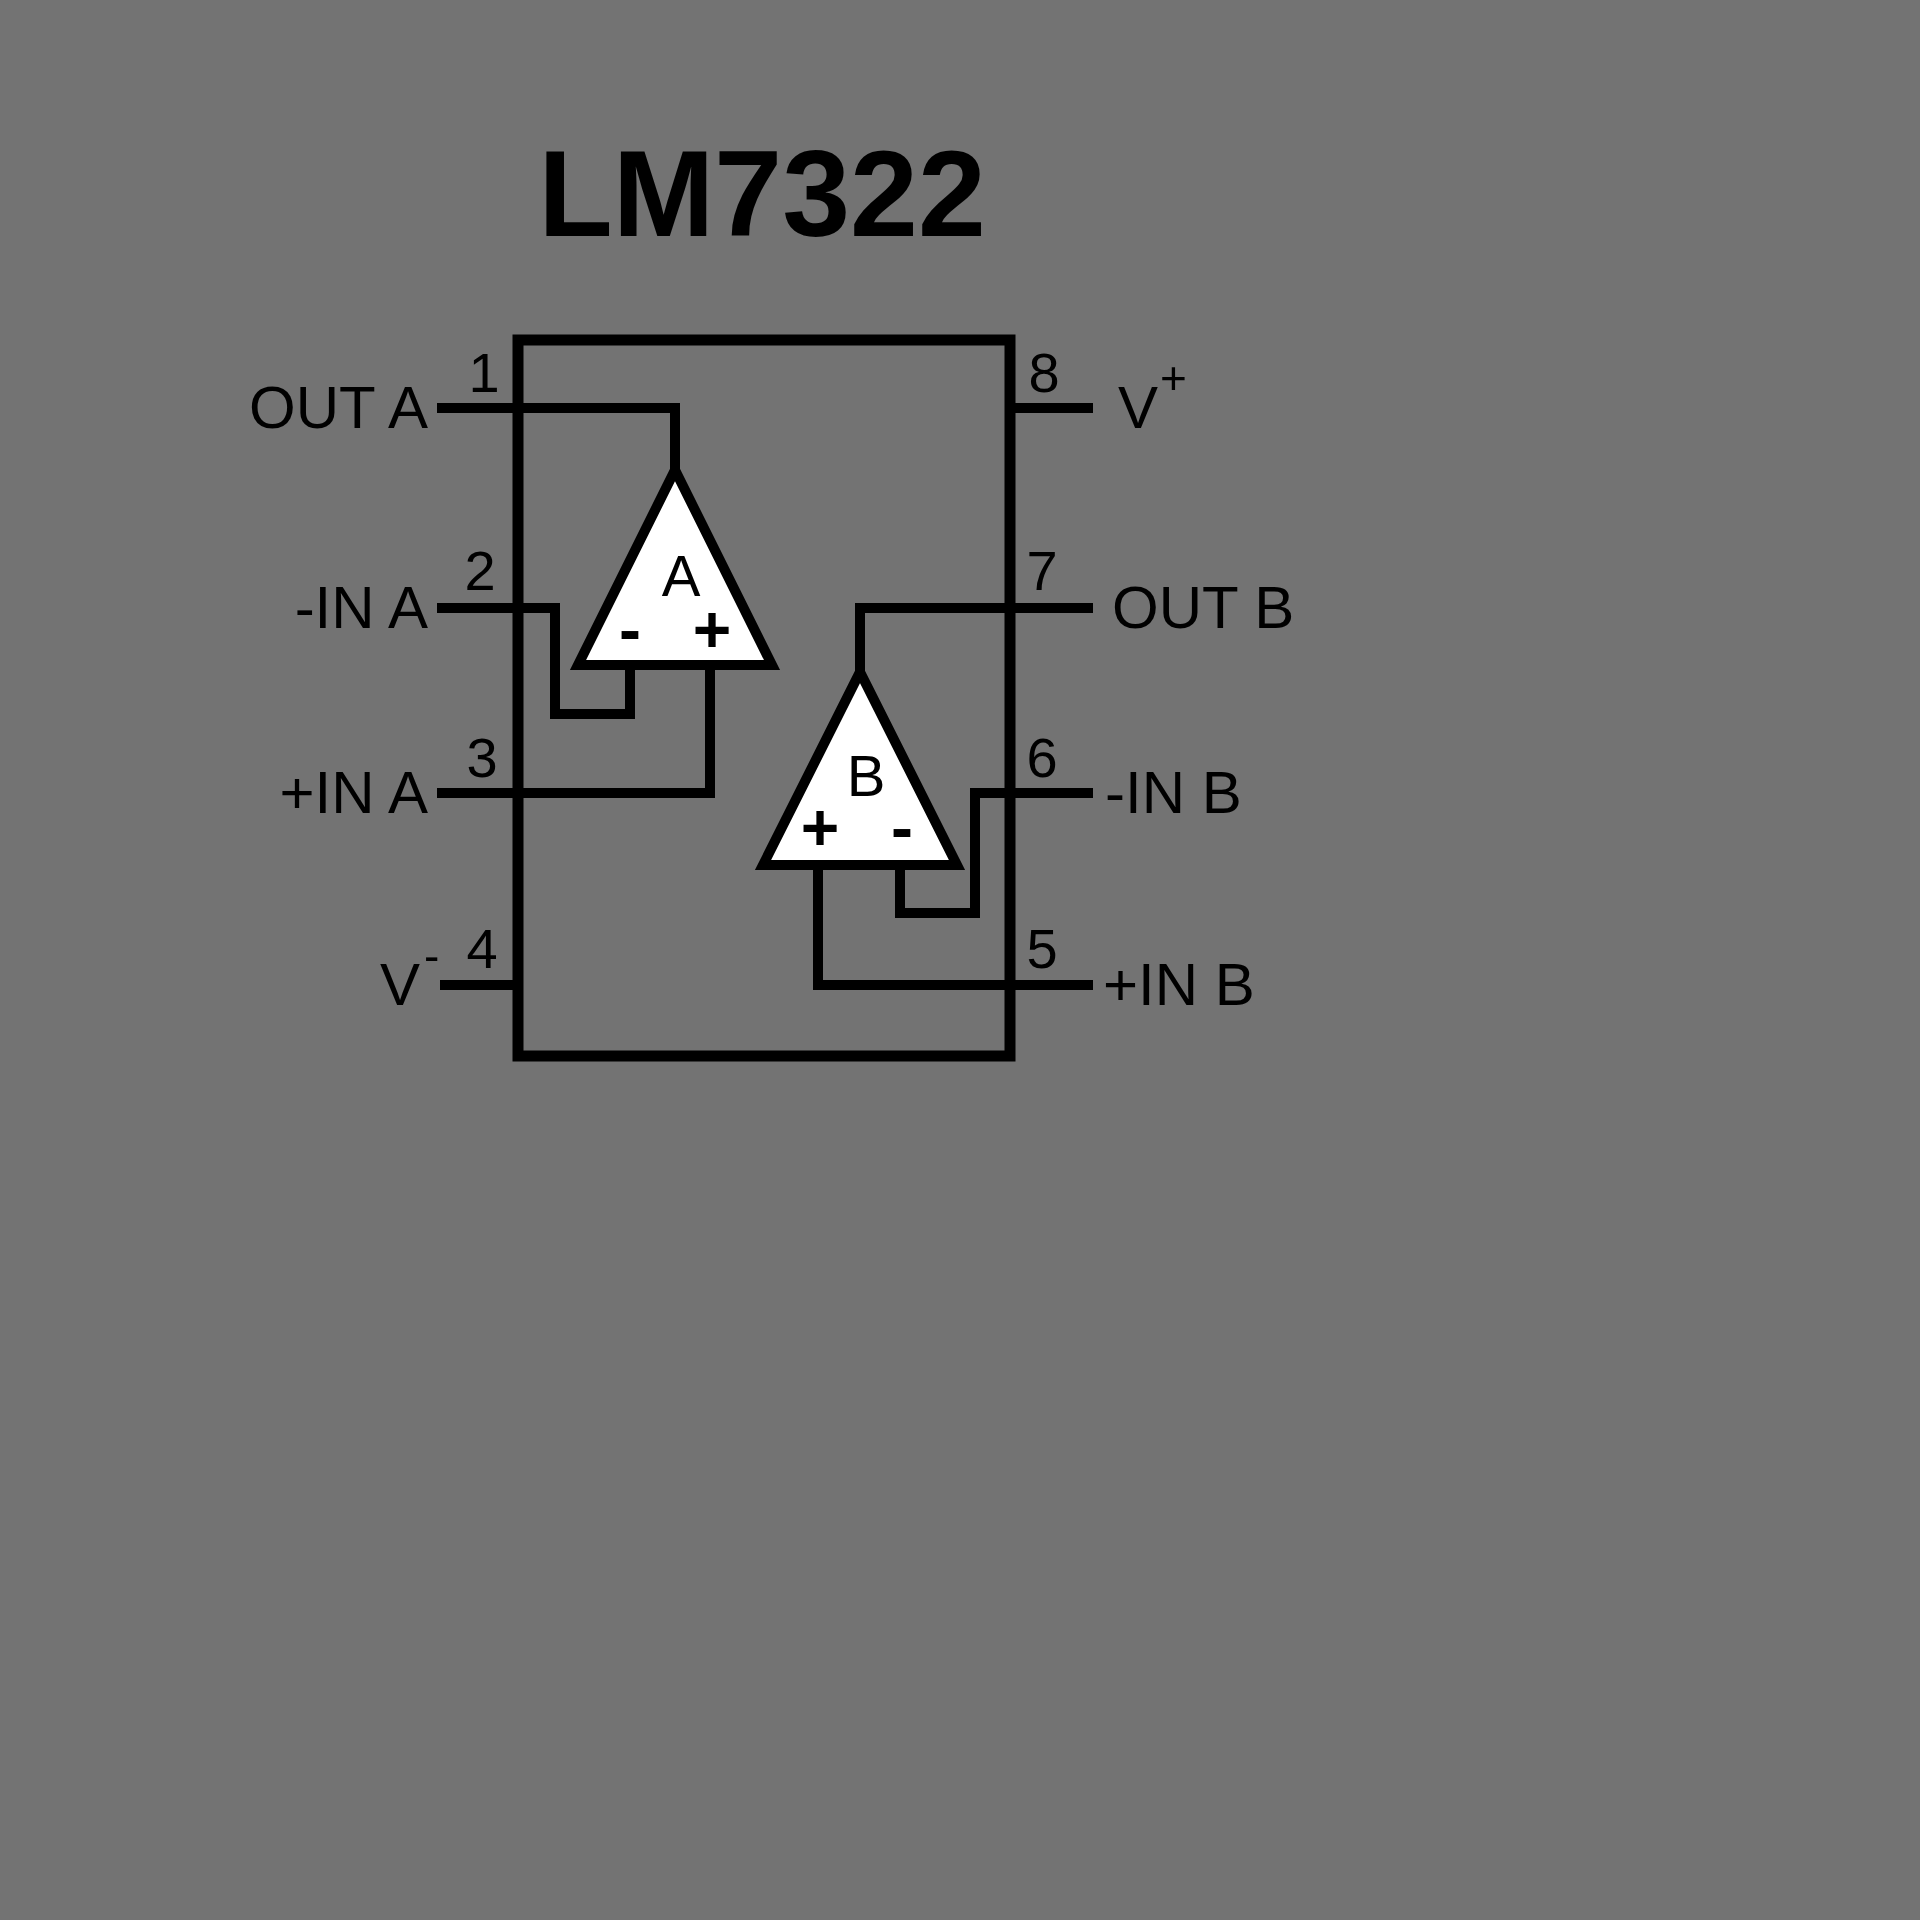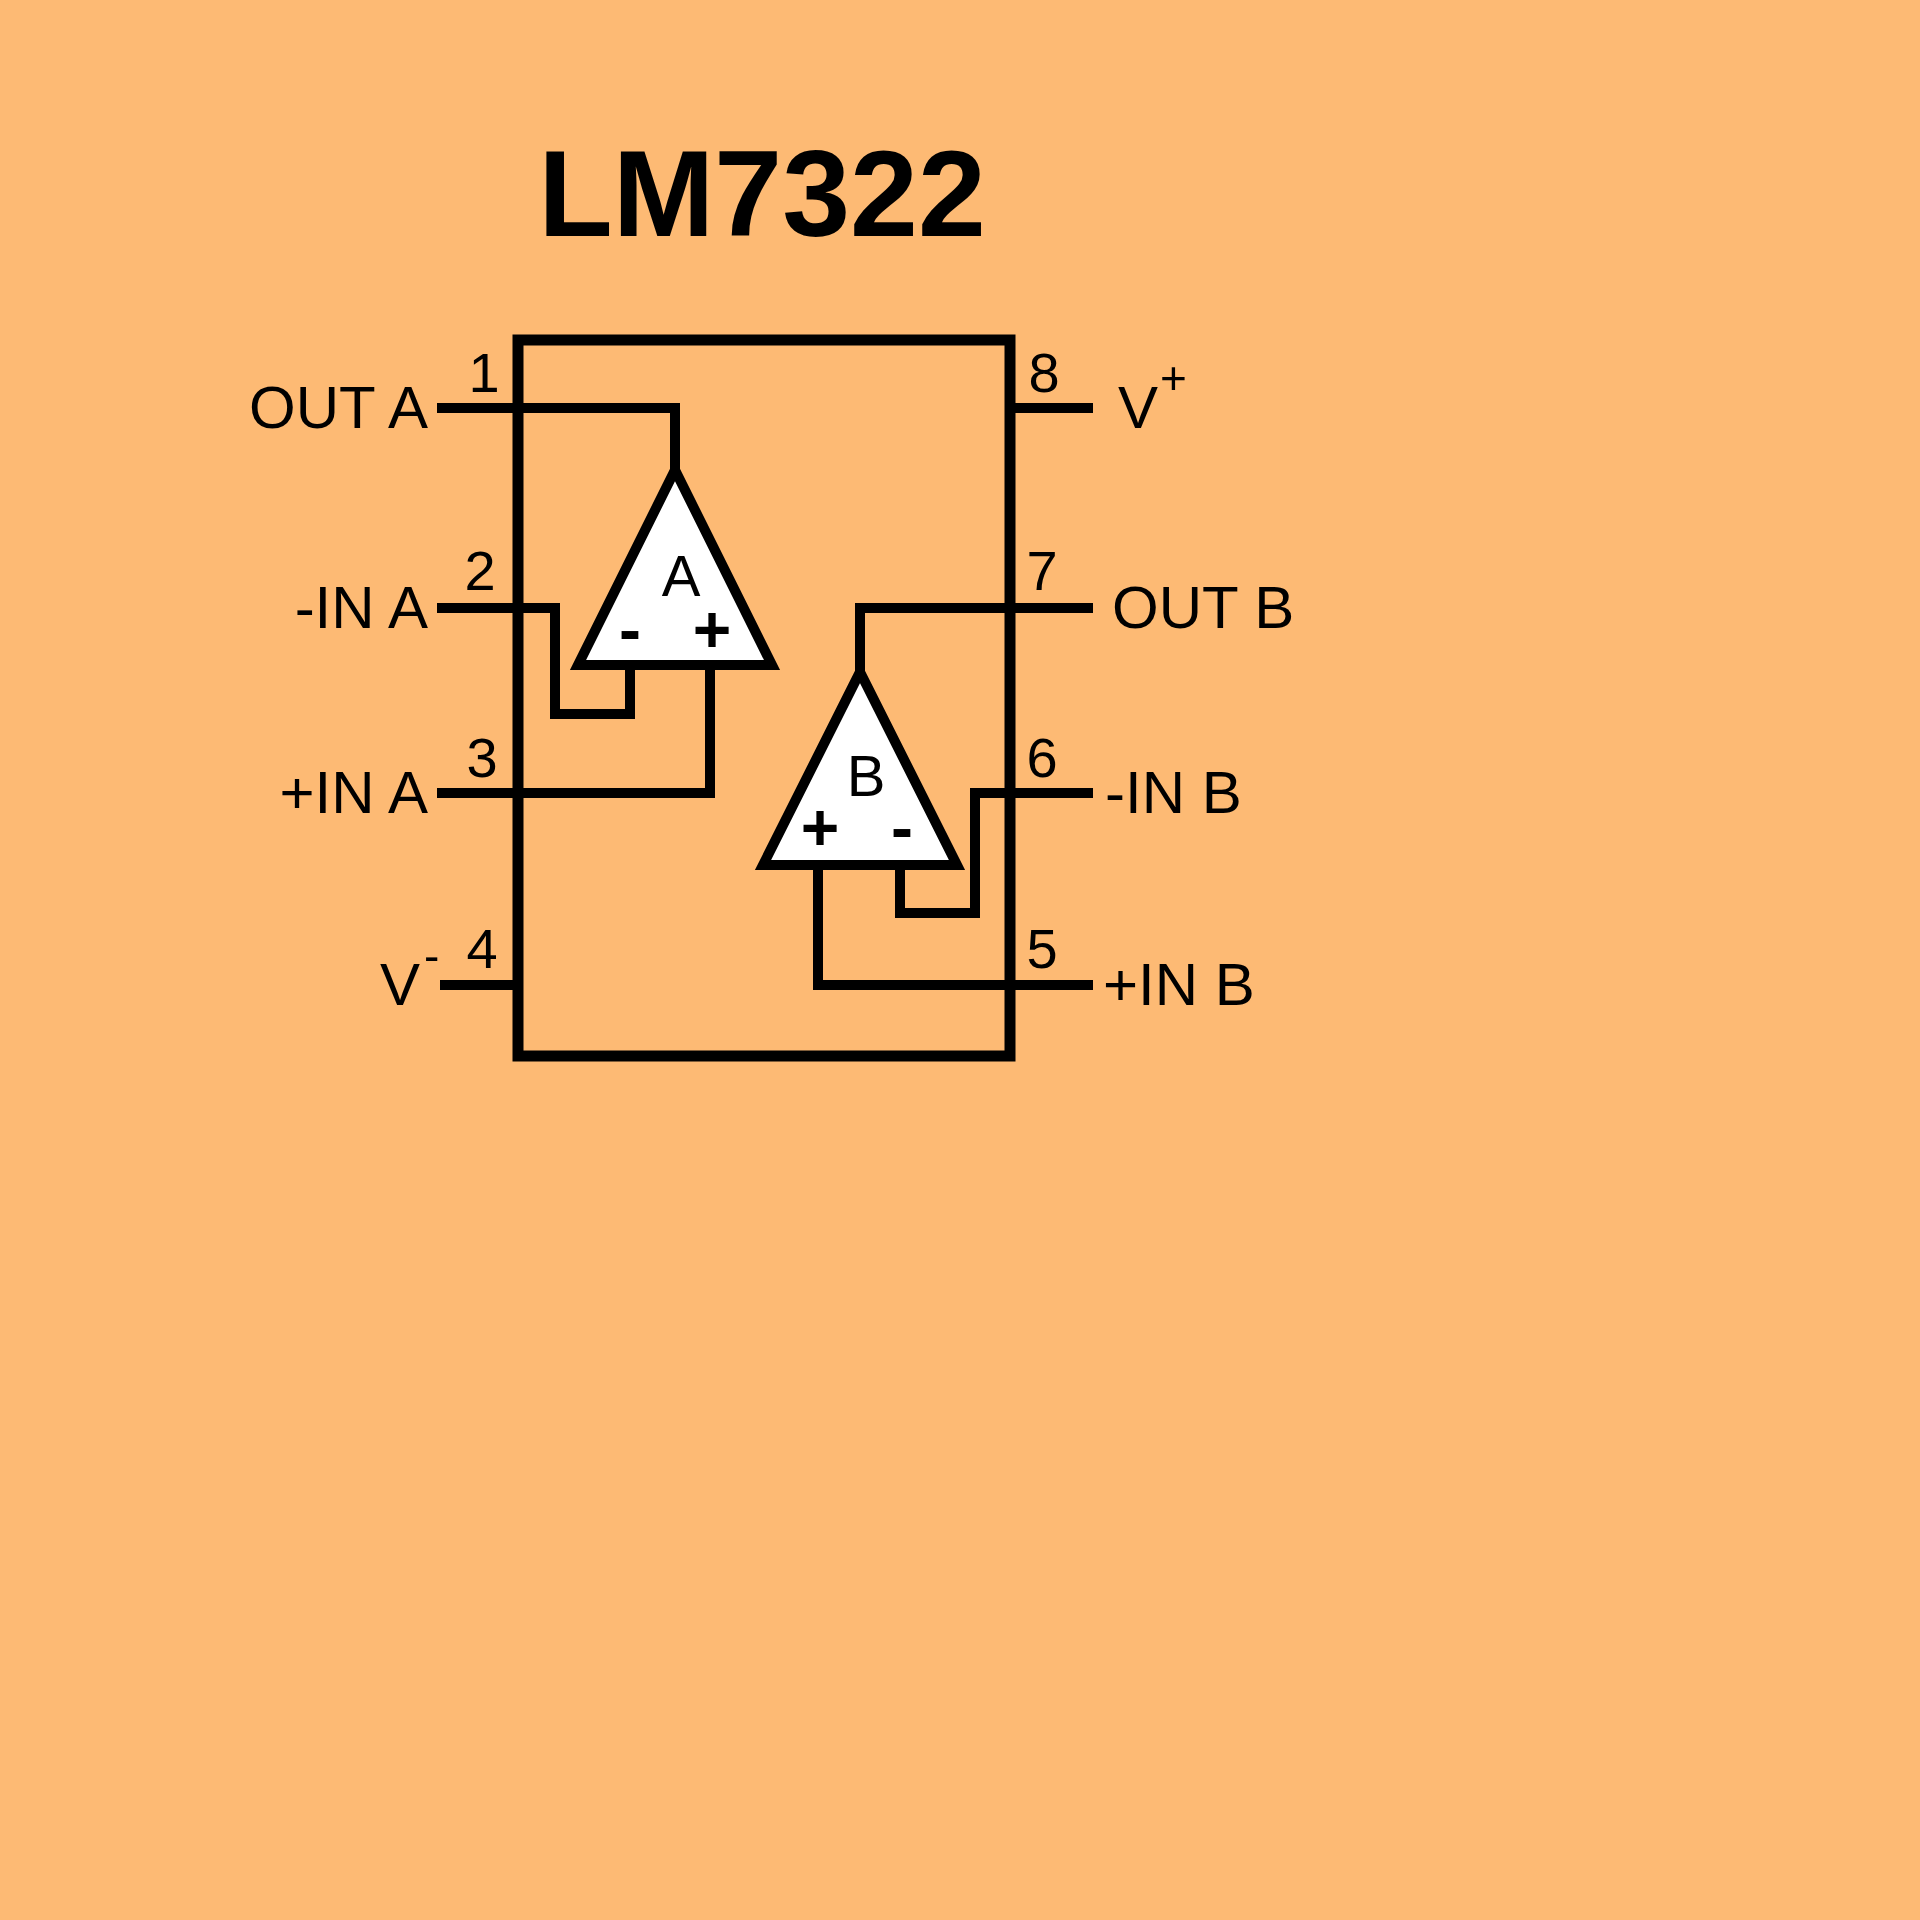--- a/index.html
+++ b/index.html
@@ -1,19 +1,19 @@
 <!DOCTYPE html>
 <html><head>
 <meta charset="utf-8">
 <style>
   html,body{margin:0;padding:0;background:#ffffff;}
   .page{
     position:relative;
     width:1920px;height:1920px;
-    background:#fdba74;
+    background:#737373;
     font-family:"Liberation Sans",sans-serif;
     overflow:hidden;
   }
   svg{position:absolute;top:0;left:0;display:block;}
   text{fill:#000000;font-family:"Liberation Sans",sans-serif;}
   .title-text{font-weight:bold;}
   .sign{font-weight:bold;}
 </style>
 </head>
 <body>

